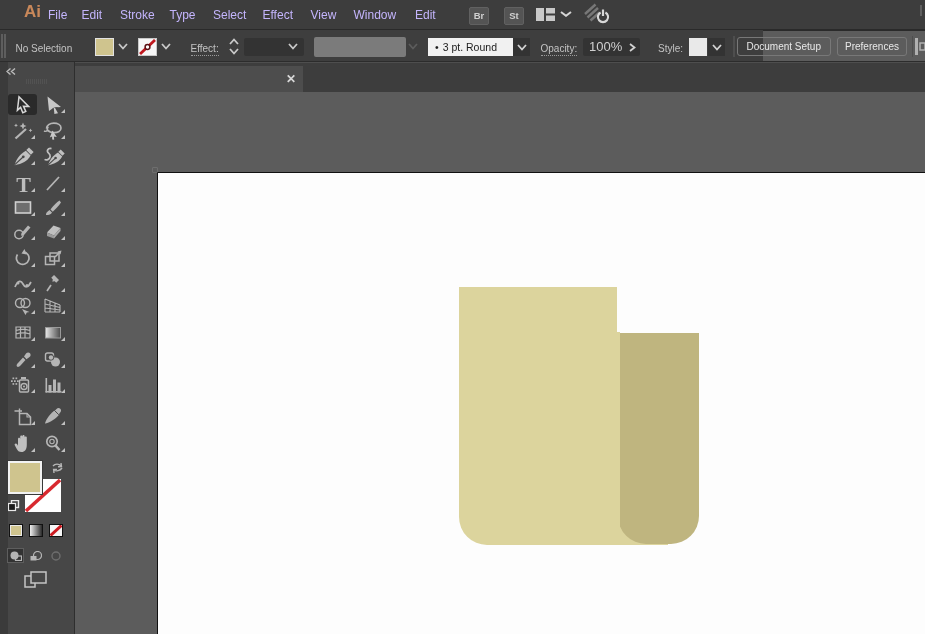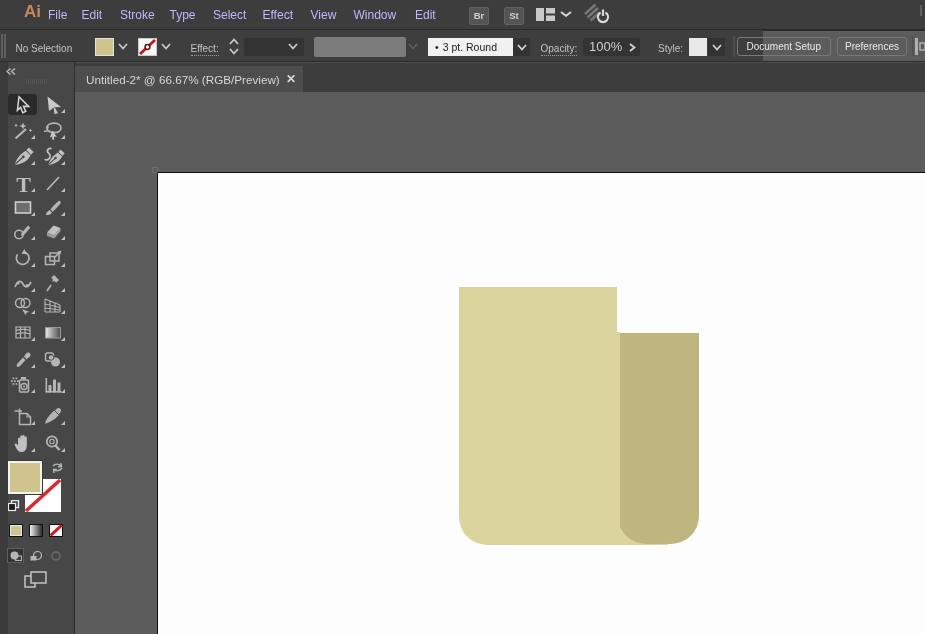--- a/index.html
+++ b/index.html
@@ -453,21 +453,21 @@
     <circle cx="6" cy="5" r="4" fill="none" stroke="#6e6e6e" stroke-width="1.4"></circle>
   </svg>
 
   <svg class="abs" style="left:16px;top:509px" width="24" height="18" viewBox="0 0 24 18">
     <rect x="1" y="5" width="10" height="11" fill="none" stroke="#c5c5c5" stroke-width="1.5"></rect>
     <rect x="7" y="1" width="15" height="11" fill="#474747" stroke="#c5c5c5" stroke-width="1.5"></rect>
   </svg>
 </div>
 <div class="abs" id="paneldiv"></div>
 <div class="abs" id="tabstrip">
-  <div id="tab"><span style="margin-left:11px">Untitled-2* @ 66.67% (RGB/Preview)</span>
+  <div id="tab">
     <span style="position:absolute;right:7px;top:0;font-size:12px;font-weight:bold;color:#d8d8d8">✕</span>
   </div>
 </div>
 <div class="abs" id="canvas">
   <div id="artboard">
     <div style="position:absolute;left:-6px;top:-6px;width:4px;height:4px;border:1px solid #8a8a8a;border-radius:1px;opacity:.4"></div>
     <div id="shapes">
       <div id="bump"></div>
       <div id="dark"></div>
       <div id="light"></div>

